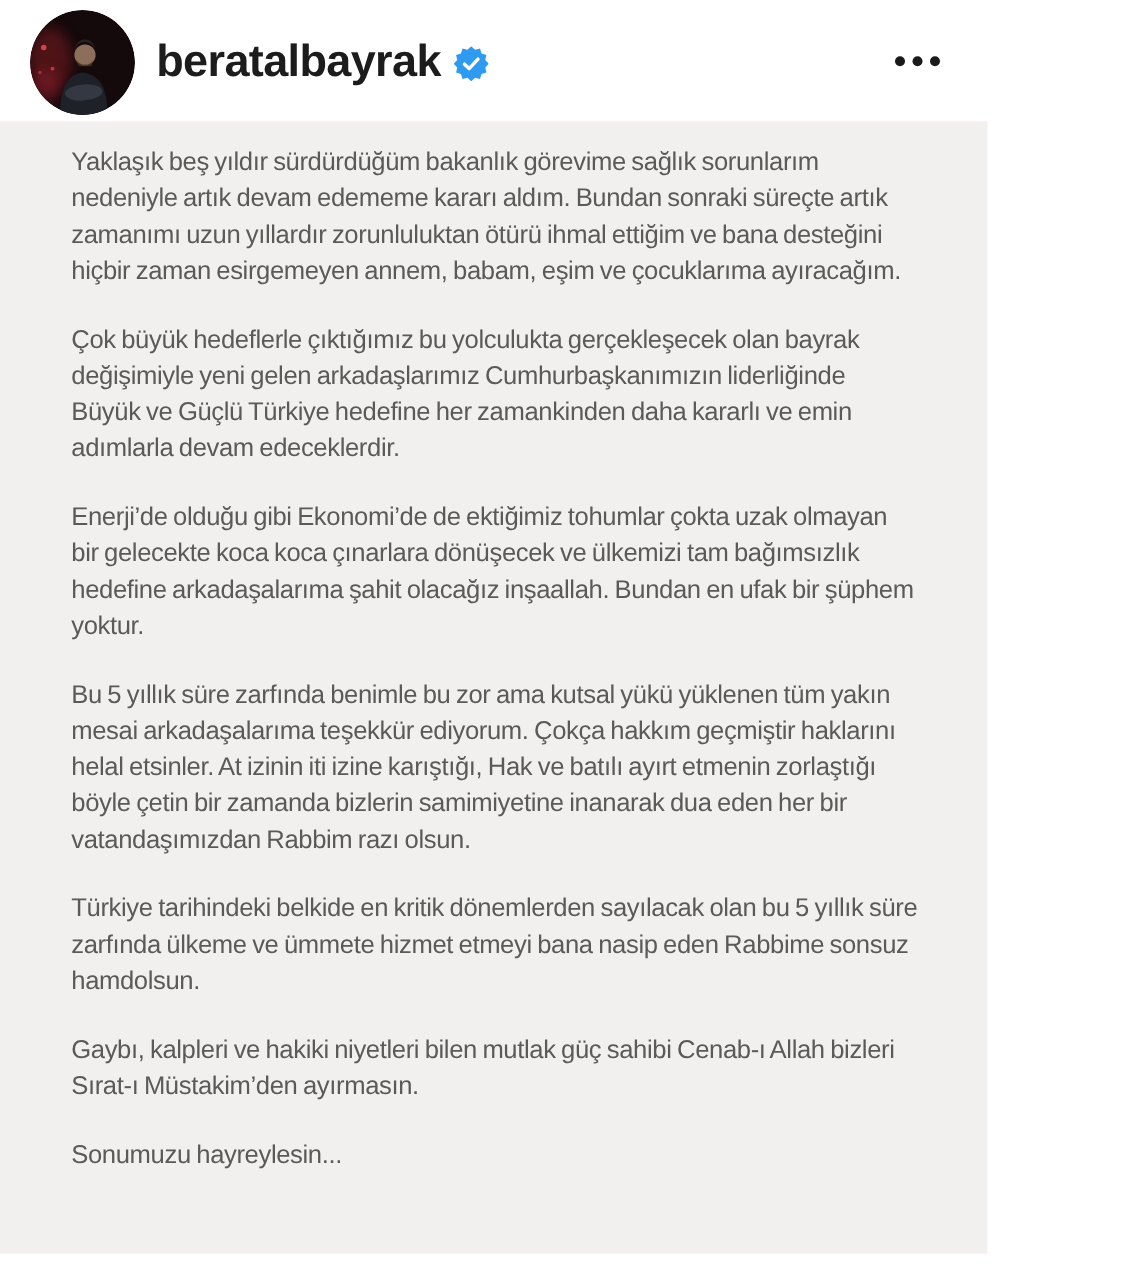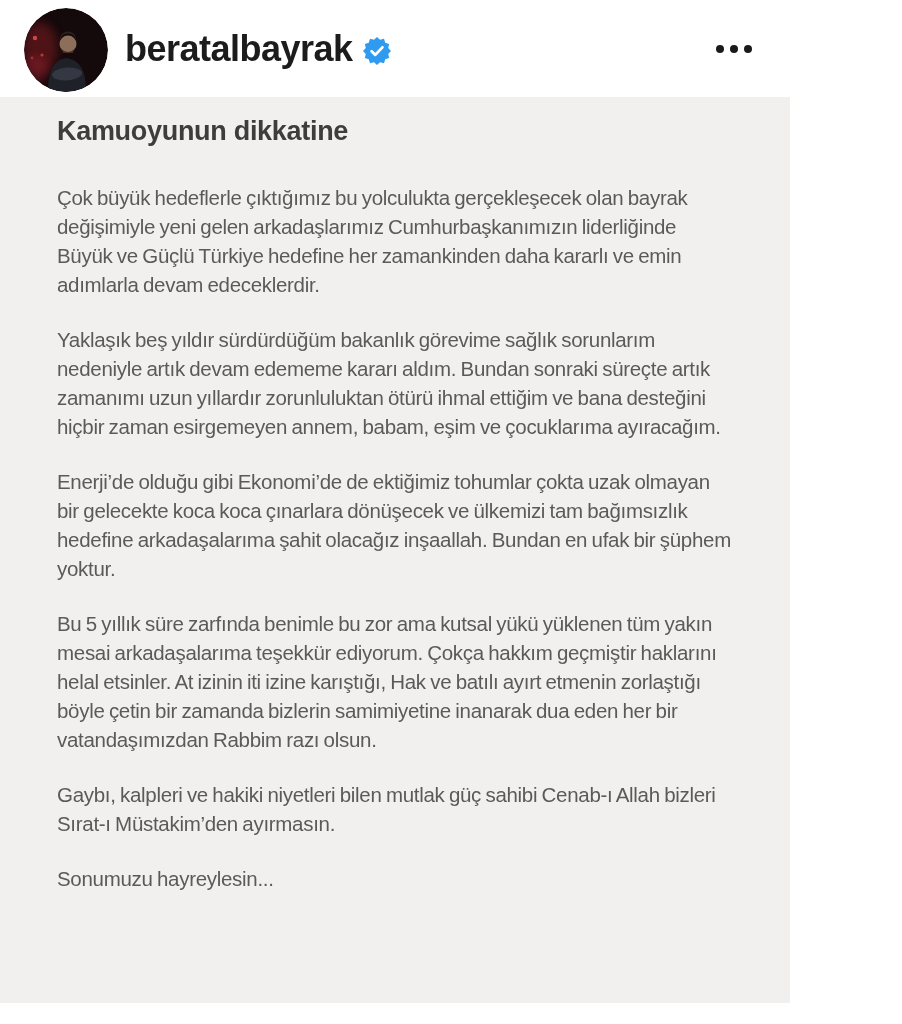--- a/index.html
+++ b/index.html
@@ -122,24 +122,24 @@
 
     <button class="menu" aria-label="More options">
       <span class="dot"></span>
       <span class="dot"></span>
       <span class="dot"></span>
     </button>
 
   </header>
 
   <div class="post-image">
-    <h1 class="title">Kamuoyunun dikkatine</h1>
+    <p class="para">Yaklaşık beş yıldır sürdürdüğüm bakanlık görevime sağlık sorunlarım nedeniyle artık devam edememe kararı aldım. Bundan sonraki süreçte artık zamanımı uzun yıllardır zorunluluktan ötürü ihmal ettiğim ve bana desteğini hiçbir zaman esirgemeyen annem, babam, eşim ve çocuklarıma ayıracağım.</p>
     <p class="para">Çok büyük hedeflerle çıktığımız bu yolculukta gerçekleşecek olan bayrak değişimiyle yeni gelen arkadaşlarımız Cumhurbaşkanımızın liderliğinde Büyük ve Güçlü Türkiye hedefine her zamankinden daha kararlı ve emin adımlarla devam edeceklerdir.</p>
-    <p class="para">Yaklaşık beş yıldır sürdürdüğüm bakanlık görevime sağlık sorunlarım nedeniyle artık devam edememe kararı aldım. Bundan sonraki süreçte artık zamanımı uzun yıllardır zorunluluktan ötürü ihmal ettiğim ve bana desteğini hiçbir zaman esirgemeyen annem, babam, eşim ve çocuklarıma ayıracağım.</p>
     <p class="para">Enerji’de olduğu gibi Ekonomi’de de ektiğimiz tohumlar çokta uzak olmayan bir gelecekte koca koca çınarlara dönüşecek ve ülkemizi tam bağımsızlık hedefine arkadaşalarıma şahit olacağız inşaallah. Bundan en ufak bir şüphem yoktur.</p>
     <p class="para">Bu 5 yıllık süre zarfında benimle bu zor ama kutsal yükü yüklenen tüm yakın mesai arkadaşalarıma teşekkür ediyorum. Çokça hakkım geçmiştir haklarını helal etsinler. At izinin iti izine karıştığı, Hak ve batılı ayırt etmenin zorlaştığı böyle çetin bir zamanda bizlerin samimiyetine inanarak dua eden her bir vatandaşımızdan Rabbim razı olsun.</p>
+    <p class="para">Türkiye tarihindeki belkide en kritik dönemlerden sayılacak olan bu 5 yıllık süre zarfında ülkeme ve ümmete hizmet etmeyi bana nasip eden Rabbime sonsuz hamdolsun.</p>
     <p class="para">Gaybı, kalpleri ve hakiki niyetleri bilen mutlak güç sahibi Cenab-ı Allah bizleri Sırat-ı Müstakim’den ayırmasın.</p>
     <p class="para">Sonumuzu hayreylesin...</p>
   </div>
 
   <div class="bottom-strip"></div>
 
 </div>
 
 </body></html>

